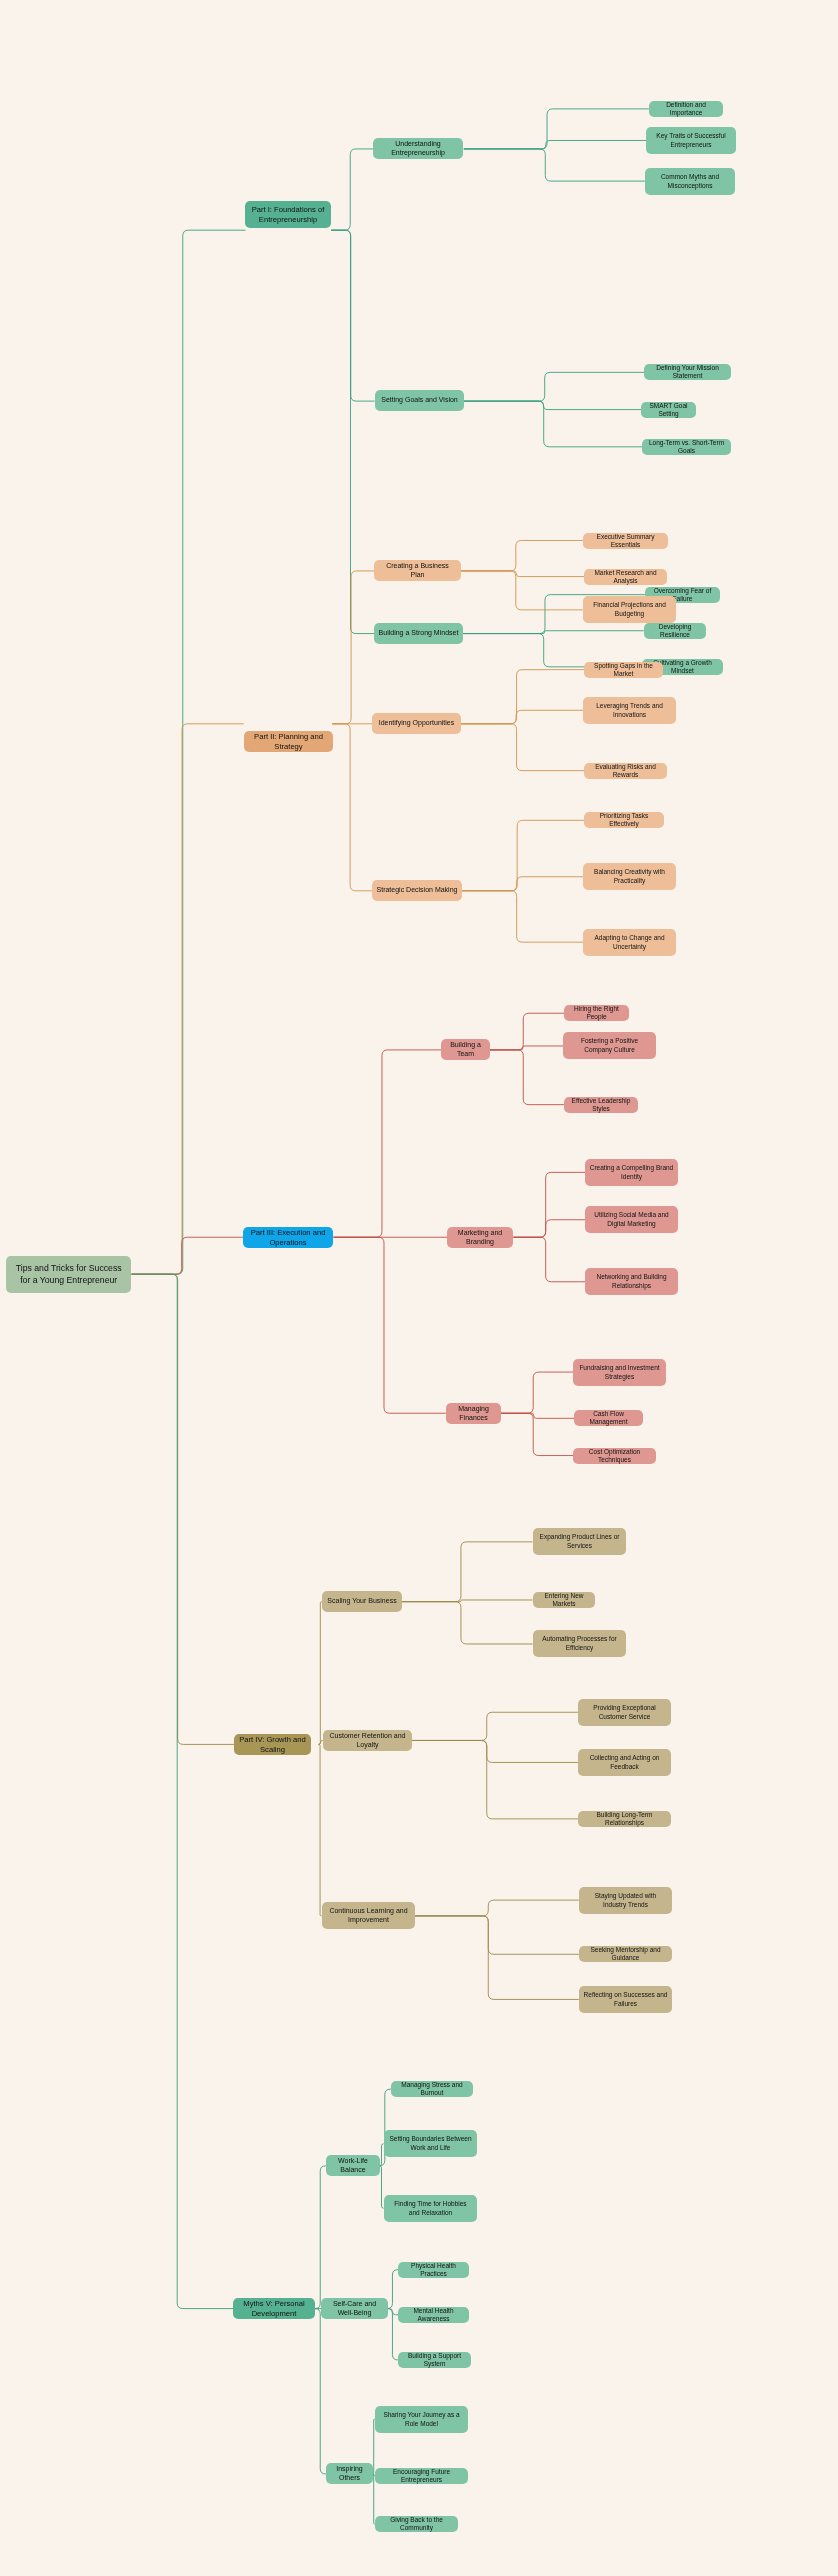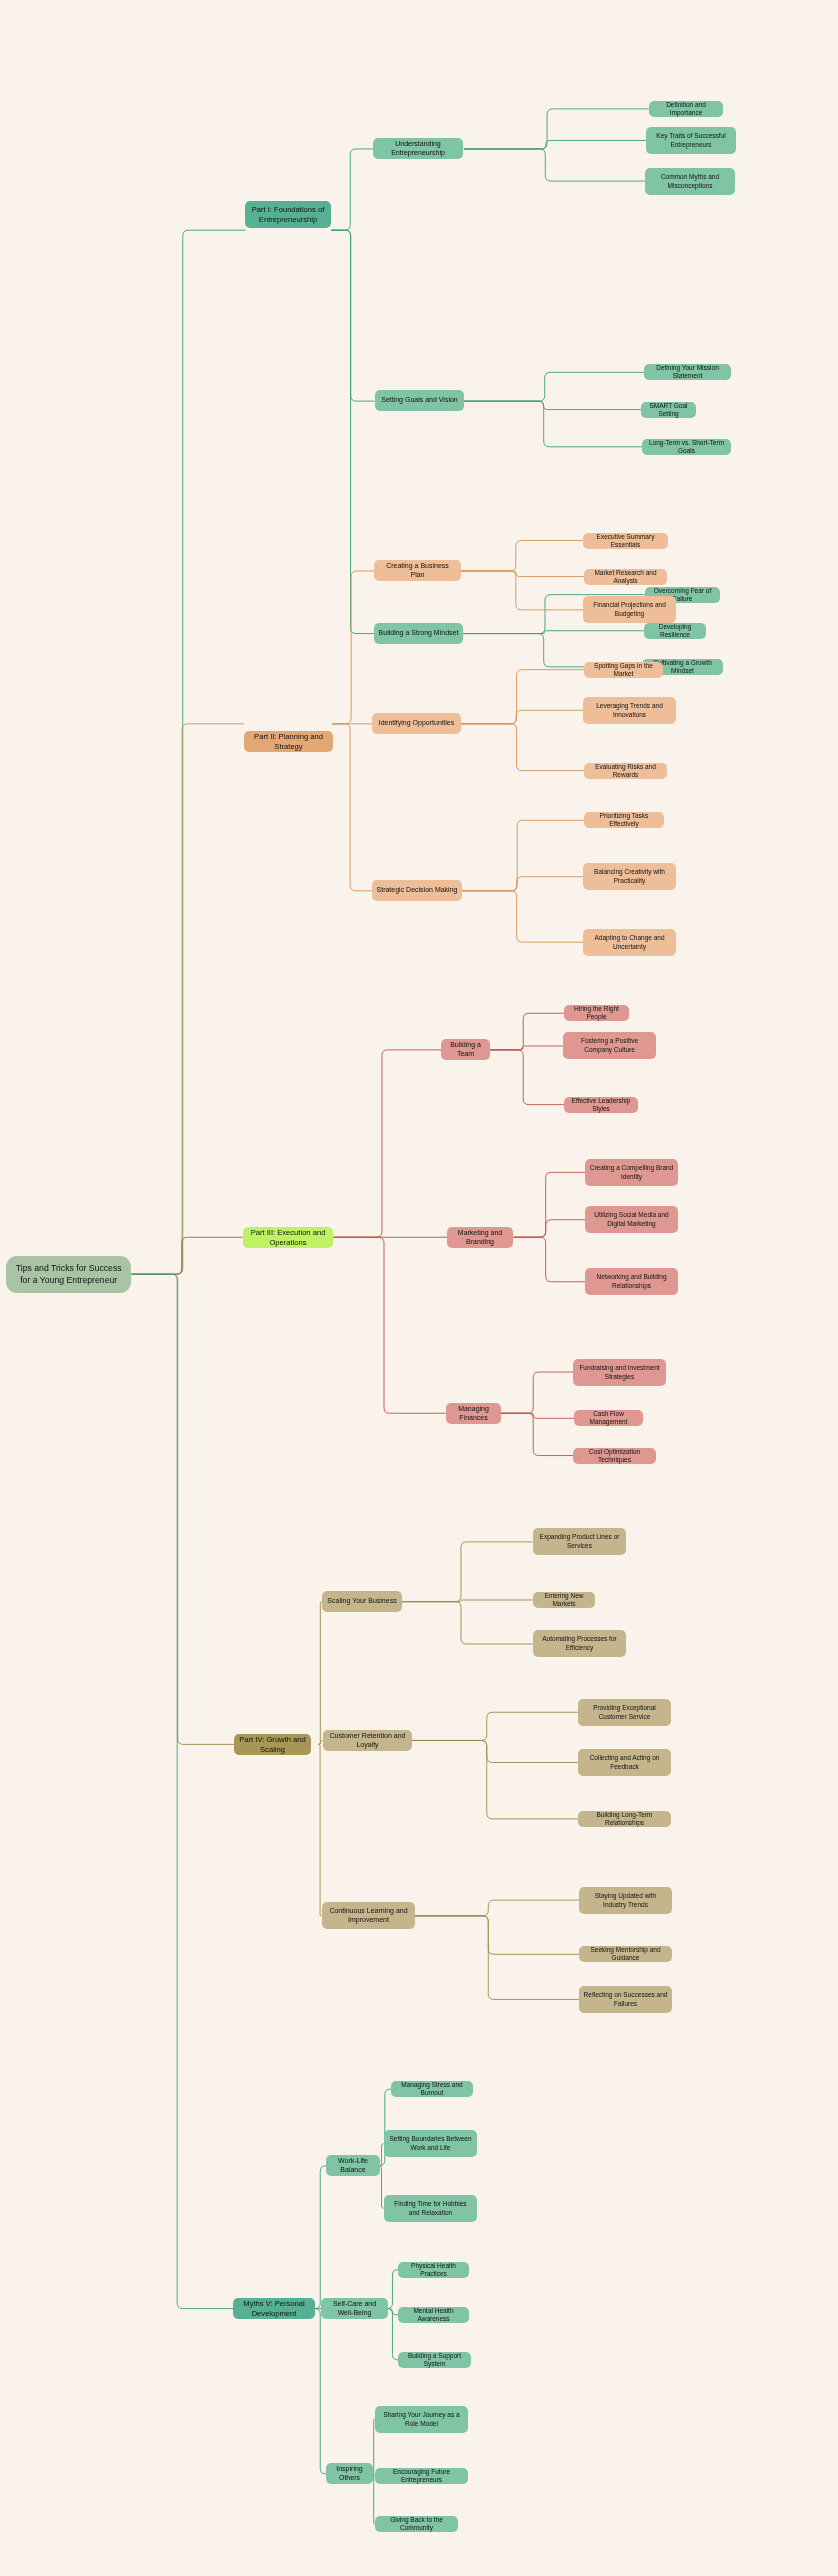--- a/index.html
+++ b/index.html
@@ -97,21 +97,21 @@
       <path d="M 673 3839 L 672.65 3839 Q 676.15 3839 676.15 3842.5 L 676.15 3910.5 Q 676.15 3914 679.65 3914 L 680 3914" fill="none" stroke="#3C9E7E" stroke-width="1.6"></path>
       <path d="M 559 4092 L 569 4092" fill="none" stroke="#3C9E7E" stroke-width="1.6"></path>
       <path d="M 687 4092 L 686.05 4092 Q 695.55 4092 695.55 4082.5 L 695.55 4032.5 Q 695.55 4023 705.05 4023 L 706 4023" fill="none" stroke="#3C9E7E" stroke-width="1.6"></path>
       <path d="M 687 4092 L 690.05 4092 Q 695.55 4092 695.55 4097.5 L 695.55 4097.5 Q 695.55 4103 701.05 4103 L 706 4103" fill="none" stroke="#3C9E7E" stroke-width="1.6"></path>
       <path d="M 687 4092 L 686.05 4092 Q 695.55 4092 695.55 4101.5 L 695.55 4173.5 Q 695.55 4183 705.05 4183 L 706 4183" fill="none" stroke="#3C9E7E" stroke-width="1.6"></path>
       <path d="M 559 4092 L 558.05 4092 Q 567.55 4092 567.55 4101.5 L 567.55 4375.5 Q 567.55 4385 577.05 4385 L 578 4385" fill="none" stroke="#3C9E7E" stroke-width="1.6"></path>
       <path d="M 661 4385 L 660.85 4385 Q 662.35 4385 662.35 4383.5 L 662.35 4289.5 Q 662.35 4288 663.85 4288 L 664 4288" fill="none" stroke="#3C9E7E" stroke-width="1.6"></path>
       <path d="M 661 4385 L 660.85 4385 Q 662.35 4385 662.35 4386.5 L 662.35 4386.5 Q 662.35 4388 663.85 4388 L 664 4388" fill="none" stroke="#3C9E7E" stroke-width="1.6"></path>
       <path d="M 661 4385 L 660.85 4385 Q 662.35 4385 662.35 4386.5 L 662.35 4472.5 Q 662.35 4474 663.85 4474 L 664 4474" fill="none" stroke="#3C9E7E" stroke-width="1.6"></path>
     </svg>
-<div class="node lvl0" style="left: 6.2px; top: 1256px; width: 125px; height: 37px; background: rgb(168, 196, 164); border-radius: 11px;">Tips and Tricks for Success for a Young Entrepreneur</div>
+<div class="node lvl0" style="left: 6.2px; top: 1256px; width: 125px; height: 37px; background: rgb(168, 196, 164);">Tips and Tricks for Success for a Young Entrepreneur</div>
     <div class="node lvl1" style="left: 245px; top: 201px; width: 86px; height: 27px; background: rgb(85, 177, 146);">Part I: Foundations of Entrepreneurship</div>
     <div class="node lvl2" style="left: 373px; top: 138px; width: 90px; height: 21.4px; background: rgb(127, 196, 164);">Understanding Entrepreneurship</div>
     <div class="node lvl3" style="left: 649px; top: 101px; width: 74px; height: 16px; background: rgb(127, 196, 164);">Definition and Importance</div>
     <div class="node lvl3" style="left: 646px; top: 127px; width: 90px; height: 27px; background: rgb(127, 196, 164);">Key Traits of Successful Entrepreneurs</div>
     <div class="node lvl3" style="left: 645px; top: 168px; width: 90px; height: 27px; background: rgb(127, 196, 164);">Common Myths and Misconceptions</div>
     <div class="node lvl2" style="left: 375px; top: 390px; width: 89px; height: 21.4px; background: rgb(127, 196, 164);">Setting Goals and Vision</div>
     <div class="node lvl3" style="left: 644px; top: 364px; width: 87px; height: 16px; background: rgb(127, 196, 164);">Defining Your Mission Statement</div>
     <div class="node lvl3" style="left: 641px; top: 402px; width: 55px; height: 16px; background: rgb(127, 196, 164);">SMART Goal Setting</div>
     <div class="node lvl3" style="left: 642px; top: 439px; width: 89px; height: 16px; background: rgb(127, 196, 164);">Long-Term vs. Short-Term Goals</div>
     <div class="node lvl2" style="left: 374px; top: 623px; width: 89px; height: 21.4px; background: rgb(127, 196, 164);">Building a Strong Mindset</div>
@@ -124,21 +124,21 @@
     <div class="node lvl3" style="left: 584px; top: 569px; width: 83px; height: 16px; background: rgb(237, 190, 152);">Market Research and Analysis</div>
     <div class="node lvl3" style="left: 583px; top: 596px; width: 93px; height: 27px; background: rgb(237, 190, 152);">Financial Projections and Budgeting</div>
     <div class="node lvl2" style="left: 372px; top: 713px; width: 89px; height: 21.4px; background: rgb(237, 190, 152);">Identifying Opportunities</div>
     <div class="node lvl3" style="left: 584px; top: 662px; width: 79px; height: 16px; background: rgb(237, 190, 152);">Spotting Gaps in the Market</div>
     <div class="node lvl3" style="left: 583px; top: 697px; width: 93px; height: 27px; background: rgb(237, 190, 152);">Leveraging Trends and Innovations</div>
     <div class="node lvl3" style="left: 584px; top: 763px; width: 83px; height: 16px; background: rgb(237, 190, 152);">Evaluating Risks and Rewards</div>
     <div class="node lvl2" style="left: 372px; top: 880px; width: 90px; height: 21.4px; background: rgb(237, 190, 152);">Strategic Decision Making</div>
     <div class="node lvl3" style="left: 584px; top: 812px; width: 80px; height: 16px; background: rgb(237, 190, 152);">Prioritizing Tasks Effectively</div>
     <div class="node lvl3" style="left: 583px; top: 863px; width: 93px; height: 27px; background: rgb(237, 190, 152);">Balancing Creativity with Practicality</div>
     <div class="node lvl3" style="left: 583px; top: 929px; width: 93px; height: 27px; background: rgb(237, 190, 152);">Adapting to Change and Uncertainty</div>
-    <div class="node lvl1" style="left: 243px; top: 1227px; width: 90px; height: 21.4px; background: #bef264;">Part III: Execution and Operations</div>
+    <div class="node lvl1" style="left: 243px; top: 1227px; width: 90px; height: 21.4px; background: #0ea5e9;">Part III: Execution and Operations</div>
     <div class="node lvl2" style="left: 441px; top: 1039px; width: 49px; height: 21.4px; background: rgb(222, 152, 145);">Building a Team</div>
     <div class="node lvl3" style="left: 564px; top: 1005px; width: 65px; height: 16px; background: rgb(222, 152, 145);">Hiring the Right People</div>
     <div class="node lvl3" style="left: 563px; top: 1032px; width: 93px; height: 27px; background: rgb(222, 152, 145);">Fostering a Positive Company Culture</div>
     <div class="node lvl3" style="left: 564px; top: 1097px; width: 74px; height: 16px; background: rgb(222, 152, 145);">Effective Leadership Styles</div>
     <div class="node lvl2" style="left: 447px; top: 1227px; width: 66px; height: 21.4px; background: rgb(222, 152, 145);">Marketing and Branding</div>
     <div class="node lvl3" style="left: 585px; top: 1159px; width: 93px; height: 27px; background: rgb(222, 152, 145);">Creating a Compelling Brand Identity</div>
     <div class="node lvl3" style="left: 585px; top: 1206px; width: 93px; height: 27px; background: rgb(222, 152, 145);">Utilizing Social Media and Digital Marketing</div>
     <div class="node lvl3" style="left: 585px; top: 1268px; width: 93px; height: 27px; background: rgb(222, 152, 145);">Networking and Building Relationships</div>
     <div class="node lvl2" style="left: 446px; top: 1403px; width: 55px; height: 21.4px; background: rgb(222, 152, 145);">Managing Finances</div>
     <div class="node lvl3" style="left: 573px; top: 1359px; width: 93px; height: 27px; background: rgb(222, 152, 145);">Fundraising and Investment Strategies</div>

